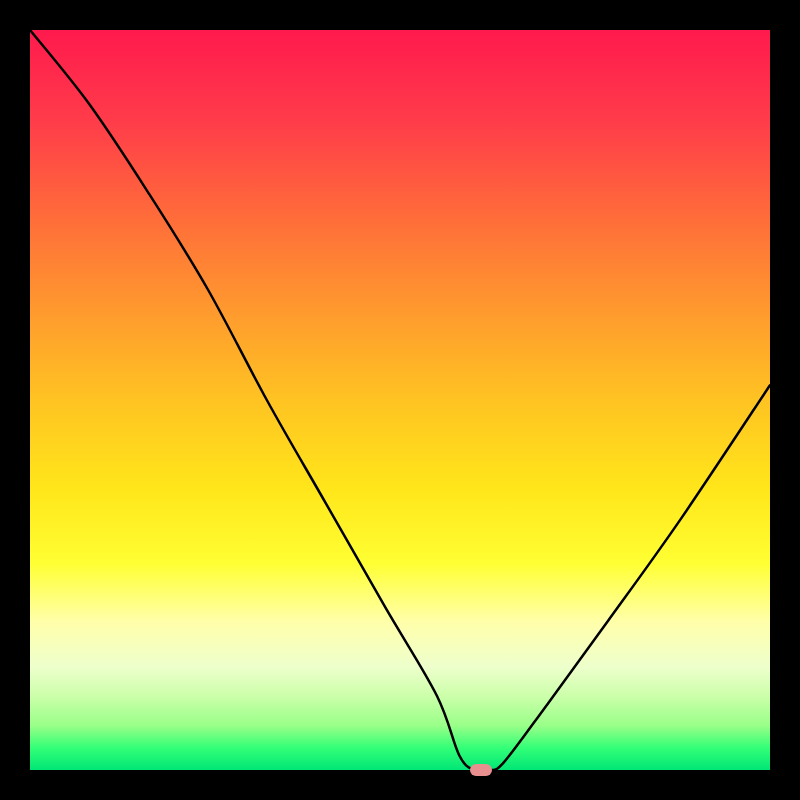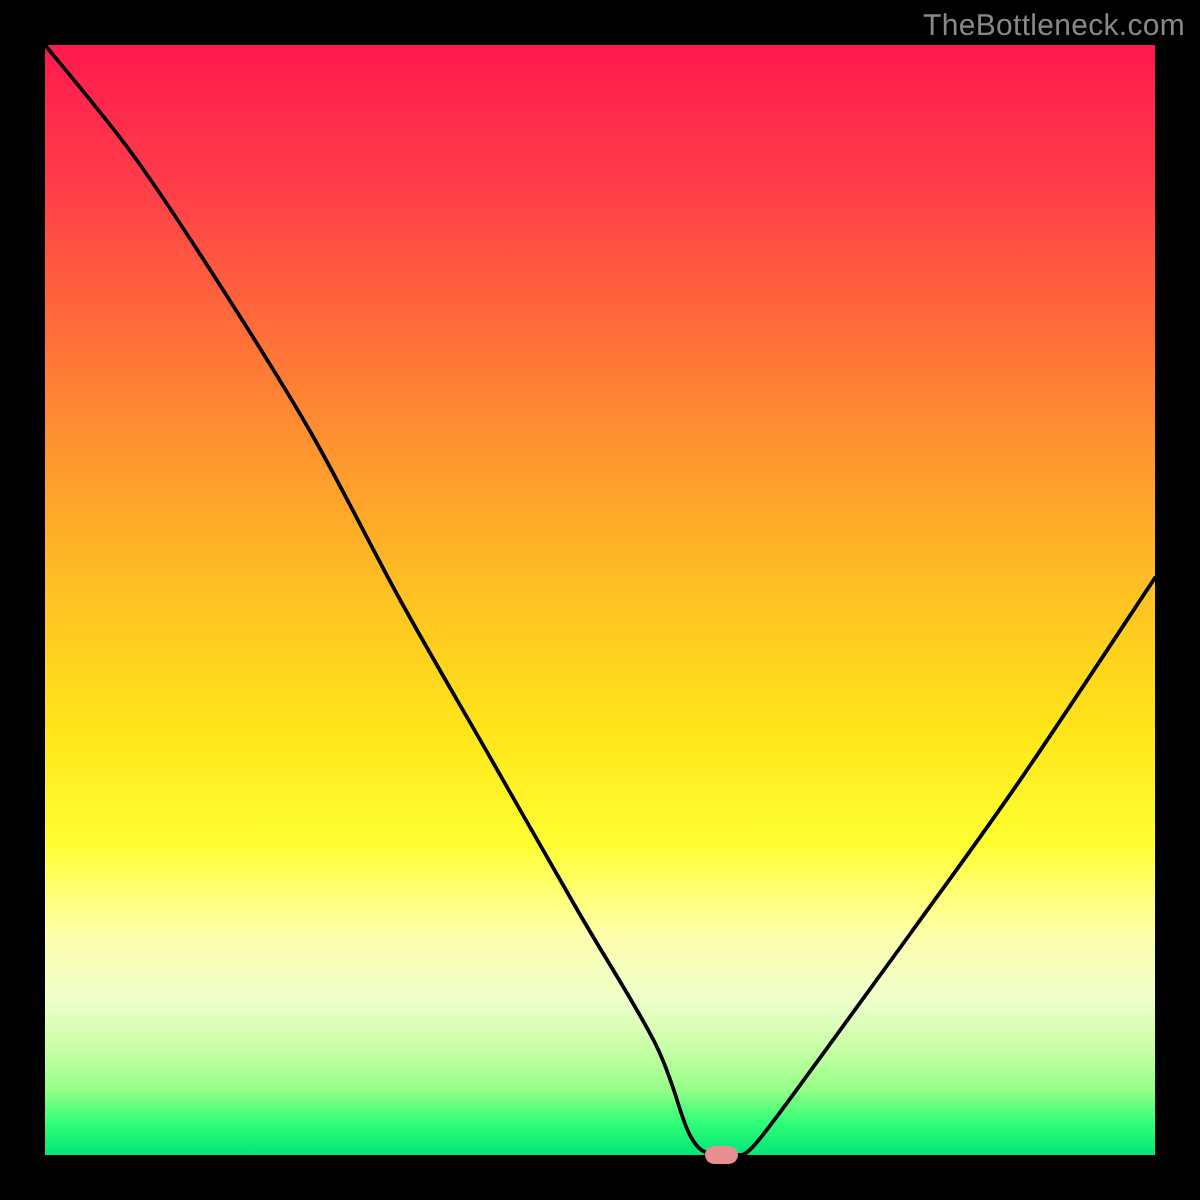--- a/index.html
+++ b/index.html
@@ -67,14 +67,13 @@
 </head>
 <body>
 
 <div class="chart-container">
   <div class="plot-area">
     <svg class="curve" viewBox="0 0 740 740" preserveAspectRatio="none">
       <path d="M 0.0 0.0 C 9.9 12.3, 39.5 46.9, 59.2 74.0 C 78.9 101.1, 98.7 132.0, 118.4 162.8 C 138.1 193.6, 157.9 224.5, 177.6 259.0 C 197.3 293.5, 217.1 334.2, 236.8 370.0 C 256.5 405.8, 276.3 439.1, 296.0 473.6 C 315.7 508.1, 336.7 545.1, 355.2 577.2 C 373.7 609.3, 394.7 641.3, 407.0 666.0 C 419.3 690.7, 423.0 712.9, 429.2 725.2 C 435.4 737.5, 439.1 737.5, 444.0 740.0 C 448.9 742.5, 453.9 741.2, 458.8 740.0 C 463.7 738.8, 463.7 743.7, 473.6 732.6 C 483.5 721.5, 500.7 696.8, 518.0 673.4 C 535.3 650.0, 555.0 622.8, 577.2 592.0 C 599.4 561.2, 624.1 527.9, 651.2 488.4 C 678.3 448.9, 725.2 377.4, 740.0 355.2" fill="none" stroke="#000" stroke-width="2.5" stroke-linecap="round" stroke-linejoin="round"></path>
     </svg>
     <div class="marker" style="left: 451.4px; top: 740px; background: rgb(232, 144, 144);"></div>
   </div>
-  <div class="watermark">TheBottleneck.com</div>
 </div>
 
 </body></html>

